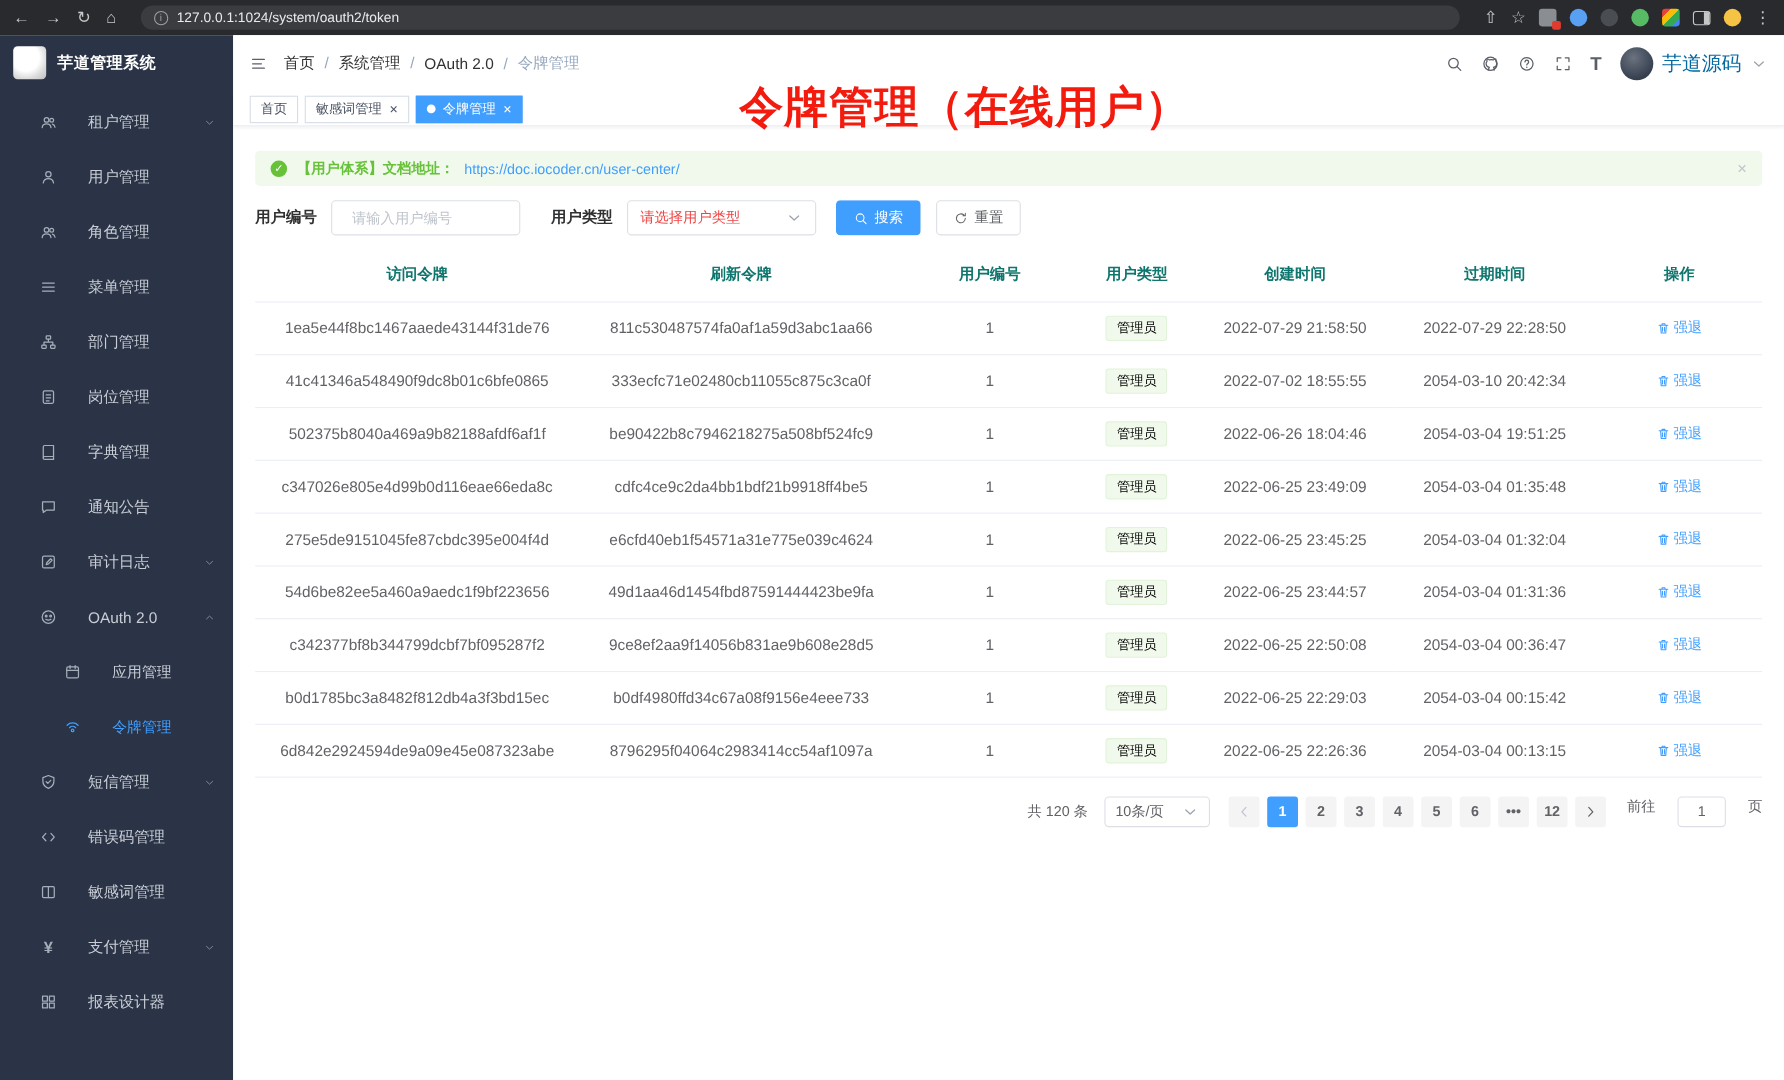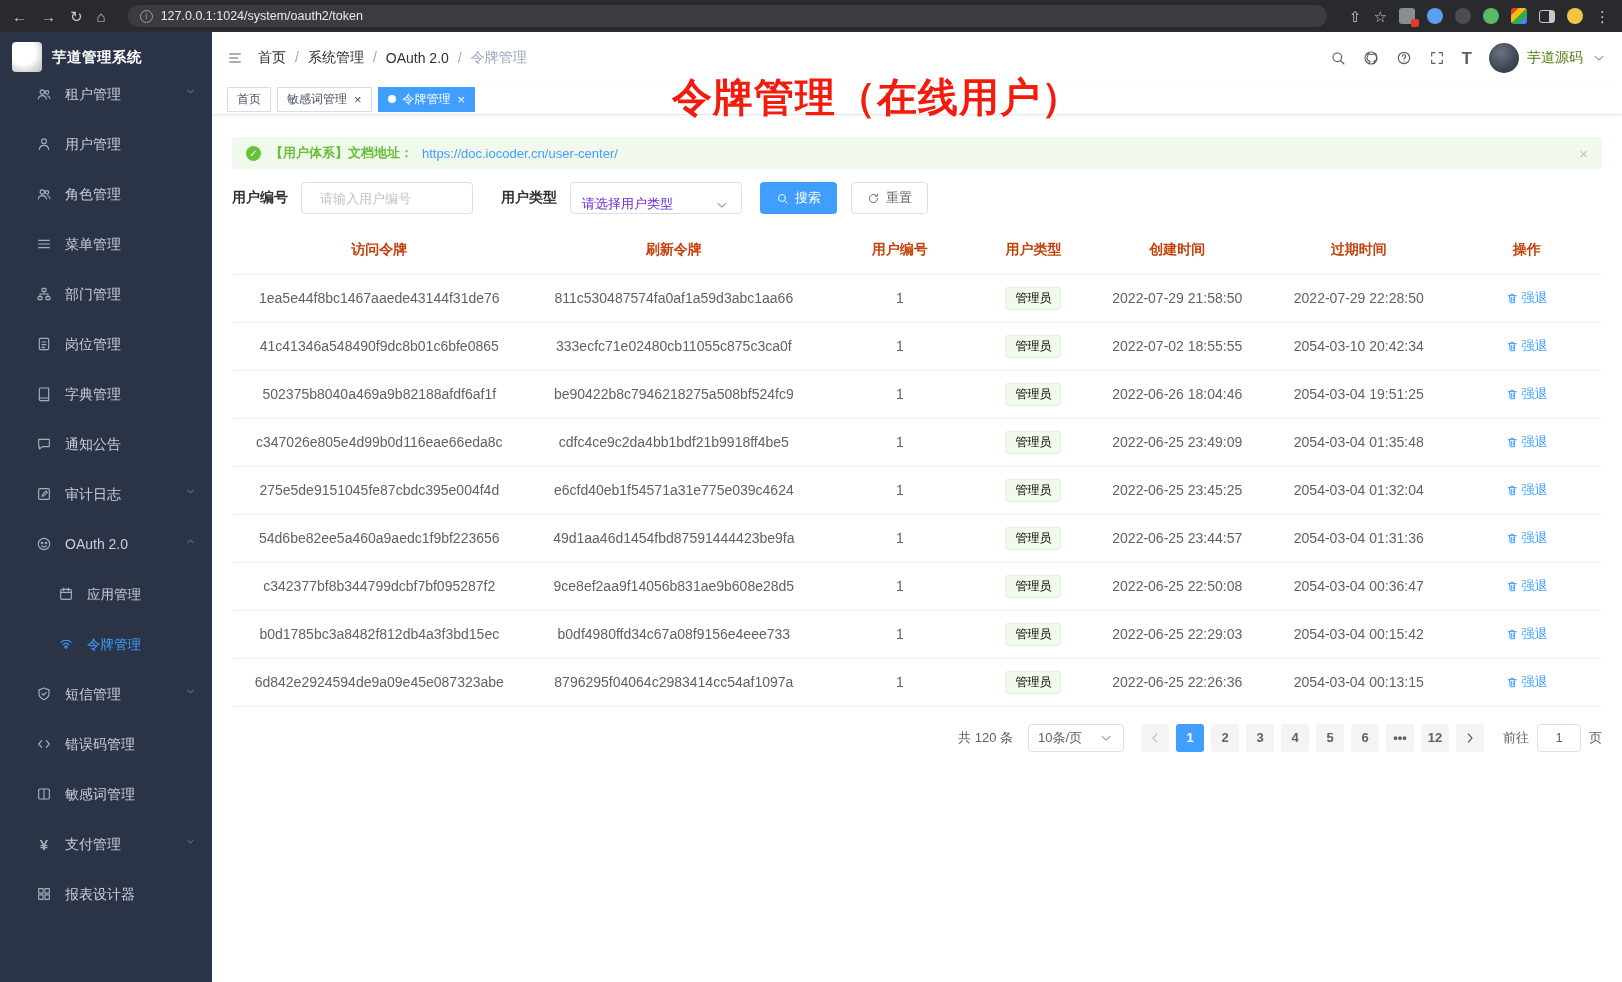--- a/index.html
+++ b/index.html
@@ -25,21 +25,21 @@
   .panel-ic::after{content:"";position:absolute;right:0;top:0;bottom:0;width:5px;background:#c7c7c7}
 
   
   .app{display:flex;height:950px}
   .sidebar{width:212px;background:#2a3446;flex-shrink:0;display:flex;flex-direction:column;overflow:hidden}
   .logo{height:50px;display:flex;align-items:center;gap:10px;padding:0 12px}
   .logo-img{width:30px;height:30px;border-radius:4px;flex-shrink:0;
     background:radial-gradient(circle at 38% 35%,#ffffff 0 45%,#dcdcdc 70%,#bdbdbd)}
   .logo-text{color:#fff;font-size:14.5px;font-weight:700;letter-spacing:.5px;white-space:nowrap}
   .menu{flex:1;padding-top:4px}
-  .m-item{height:50px;display:flex;align-items:flex-start;gap:13px;padding:0 16px 0 36px;color:#c9ced6;font-size:14px;cursor:pointer;white-space:nowrap}
+  .m-item{height:50px;display:flex;align-items:center;gap:28px;padding:0 16px 0 36px;color:#c9ced6;font-size:14px;cursor:pointer;white-space:nowrap}
   .m-item .ic{color:#a6aeba}
   .m-item .chev{width:11px;height:11px;margin-left:auto;color:#8f97a3}
   .mi-text{width:16px;text-align:center;font-size:15px;color:#a6aeba;font-weight:700;flex-shrink:0}
   .sub .m-item{padding-left:58px;font-size:13.5px}
   .m-item.active{color:#409eff}
   .m-item.active .ic{color:#409eff}
 
   .main{flex:1;display:flex;flex-direction:column;background:#fff;min-width:0}
 
   
@@ -47,21 +47,21 @@
   .burger{width:18px;height:18px;color:#5a5e66;cursor:pointer}
   .breadcrumb{display:flex;align-items:center;font-size:14px;color:#303133}
   .crumb{cursor:pointer}
   .crumb:not(.last)::after{content:"/";margin:0 9px;color:#97a8be;font-weight:400}
   .crumb.last{color:#97a8be;cursor:default}
   .top-right{margin-left:auto;display:flex;align-items:center;gap:17px;color:#5a5e66}
   .tr-ic{width:17px;height:17px;cursor:pointer}
   .font-ic{font-weight:700;font-size:17px;cursor:pointer;line-height:1}
   .user-box{display:flex;align-items:center;gap:8px;cursor:pointer}
   .avatar{width:30px;height:30px;border-radius:50%;background:radial-gradient(circle at 40% 32%,#6b7280,#353f4e 72%)}
-  .user-name{font-size:14px;color:#4d7c0f}
+  .user-name{font-size:18px;color:#0369a1}
   .chev-s{width:12px;height:12px;color:#9aa3ad}
 
   
   .tabbar{height:31px;display:flex;align-items:center;gap:6px;padding:0 15px;border-bottom:1px solid #e6e8eb;box-shadow:0 1px 3px rgba(0,0,0,.05)}
   .tab{height:25px;display:inline-flex;align-items:center;gap:7px;padding:0 9px;border:1px solid #d8dce5;background:#fff;color:#495060;font-size:12px;cursor:pointer}
   .tab .tclose{font-size:13px;line-height:1}
   .tab.active{background:#409eff;border-color:#409eff;color:#fff}
   .tab .dot{width:8px;height:8px;border-radius:50%;background:#fff;display:inline-block}
 
   
@@ -70,41 +70,41 @@
   .check-circle{width:15px;height:15px;border-radius:50%;background:#67c23a;color:#fff;font-size:10px;display:flex;align-items:center;justify-content:center;flex-shrink:0}
   .alert-text{font-size:13px;color:#67c23a;font-weight:600}
   .alert-link{font-size:13px;color:#409eff;cursor:pointer;text-decoration:none}
   .alert-close{margin-left:auto;color:#c0c4cc;font-size:15px;cursor:pointer}
 
   .filters{display:flex;align-items:center;gap:10px;margin-bottom:12px}
   .f-label{font-size:14px;font-weight:700;color:#303133;margin-right:3px}
   .f-label2{margin-left:18px}
   .f-input{width:172px;height:32px;border:1px solid #dcdfe6;border-radius:4px;padding:0 18px;font-size:13px;color:#606266;outline:none;font-family:inherit}
   .f-input::placeholder{color:#bfc4cc}
-  .f-select{width:172px;height:32px;border:1px solid #dcdfe6;border-radius:4px;padding:0 11px;display:flex;align-items:flex-end;justify-content:space-between;color:#6d28d9;font-size:13px;cursor:pointer;background:#fff}
+  .f-select{width:172px;height:32px;border:1px solid #dcdfe6;border-radius:4px;padding:0 11px;display:flex;align-items:center;justify-content:space-between;color:#ef4444;font-size:13px;cursor:pointer;background:#fff}
   .btn{height:32px;border-radius:4px;display:inline-flex;align-items:center;gap:6px;padding:0 15px;font-size:13px;cursor:pointer;border:1px solid transparent;font-family:inherit}
   .btn .ic{width:13px;height:13px}
   .btn-primary{background:#409eff;color:#fff;margin-left:8px}
   .btn-plain{background:#fff;border-color:#dcdfe6;color:#606266;margin-left:4px}
 
   table.grid{width:100%;border-collapse:collapse;table-layout:fixed}
-  .grid th{height:48px;font-size:14px;font-weight:700;color:#c2410c;border-bottom:1px solid #ebeef5;text-align:center}
+  .grid th{height:48px;font-size:14px;font-weight:700;color:#0f766e;border-bottom:1px solid #ebeef5;text-align:center}
   .grid td{height:48px;font-size:14px;color:#606266;border-bottom:1px solid #ebeef5;text-align:center;overflow:hidden;white-space:nowrap;text-overflow:ellipsis}
   .tag{display:inline-block;padding:1px 9px;font-size:12px;color:#000000;background:#f0f9eb;border:1px solid #e1f3d8;border-radius:3px;line-height:19px}
   .action-link{color:#409eff;font-size:13px;display:inline-flex;align-items:center;gap:3px;cursor:pointer}
   .action-link .ic{width:12.5px;height:12.5px;stroke-width:1.9}
 
   .pagination{display:flex;align-items:center;justify-content:flex-end;gap:7px;margin-top:17px;font-size:13px;color:#606266}
   .pg-total{margin-right:8px}
   .pg-size{height:28px;min-width:96px;border:1px solid #dcdfe6;border-radius:4px;display:flex;align-items:center;justify-content:space-between;padding:0 9px;cursor:pointer;margin-right:10px;gap:10px}
   .pg-btn{min-width:28px;height:28px;border:none;background:#f4f4f5;border-radius:3px;display:inline-flex;align-items:center;justify-content:center;font-size:13px;color:#606266;cursor:pointer;font-family:inherit;font-weight:600;padding:0 5px}
   .pg-btn.active{background:#409eff;color:#fff}
   .pg-btn .chev-s{color:inherit}
   .pg-prev{color:#bfc4cc}
-  .goto{display:flex;align-items:center;gap:8px;margin-left:12px}
+  .goto{display:flex;align-items:flex-start;gap:20px;margin-left:12px}
   .goto-input{width:44px;height:28px;border:1px solid #dcdfe6;border-radius:4px;text-align:center;font-size:13px;color:#606266;outline:none;font-family:inherit}
 
   .annotation{position:absolute;left:672px;top:70px;font-size:40px;font-weight:700;color:#f31a0e;letter-spacing:1px;z-index:10;pointer-events:none}
 </style>
 </head>
 <body>
 
 <svg width="0" height="0" style="position:absolute" aria-hidden="true">
   <defs>
     <symbol id="i-user" viewBox="0 0 24 24">

